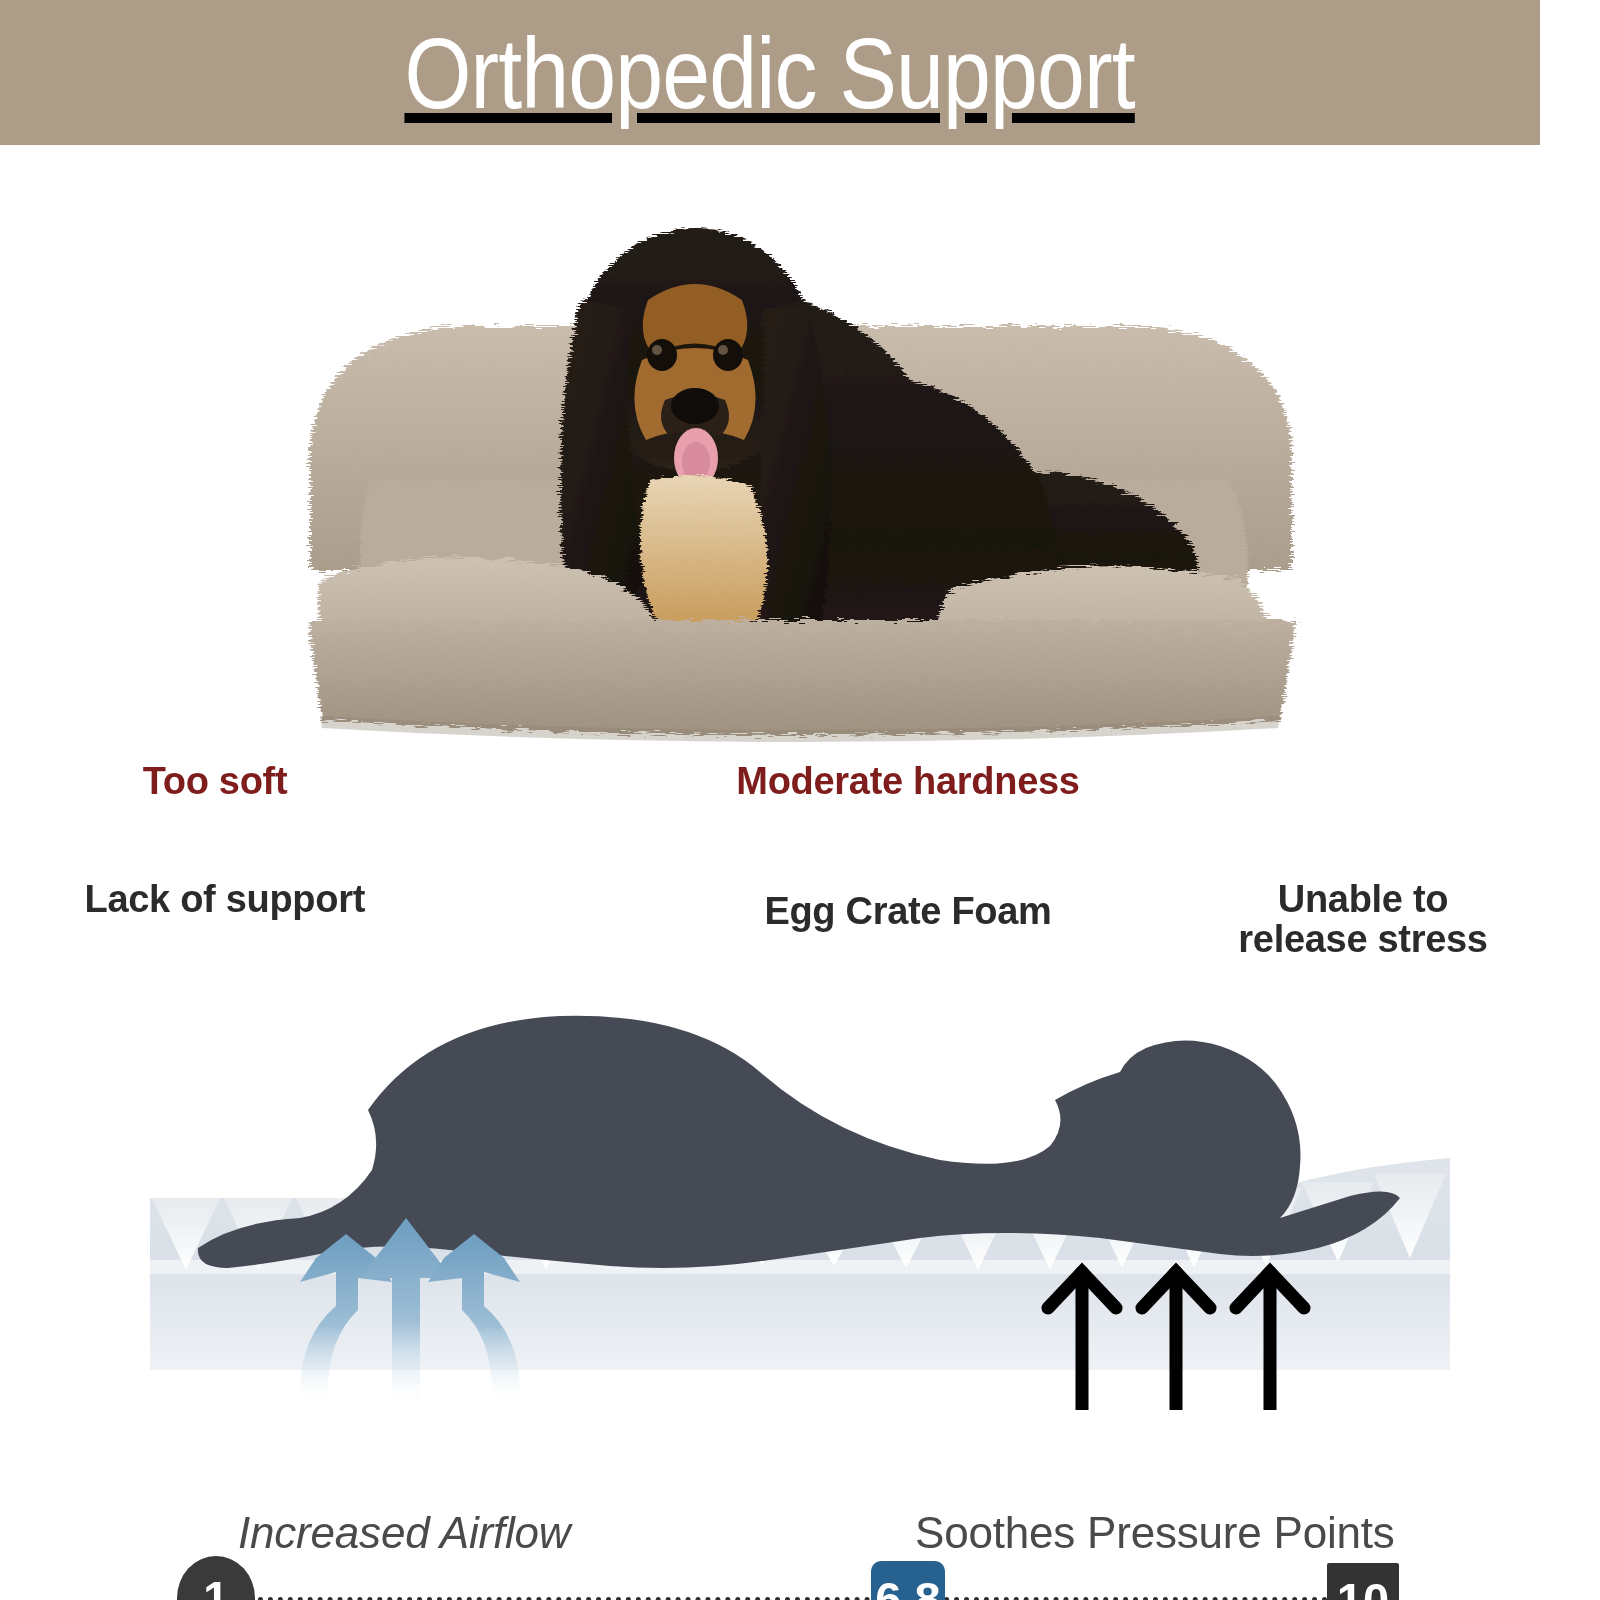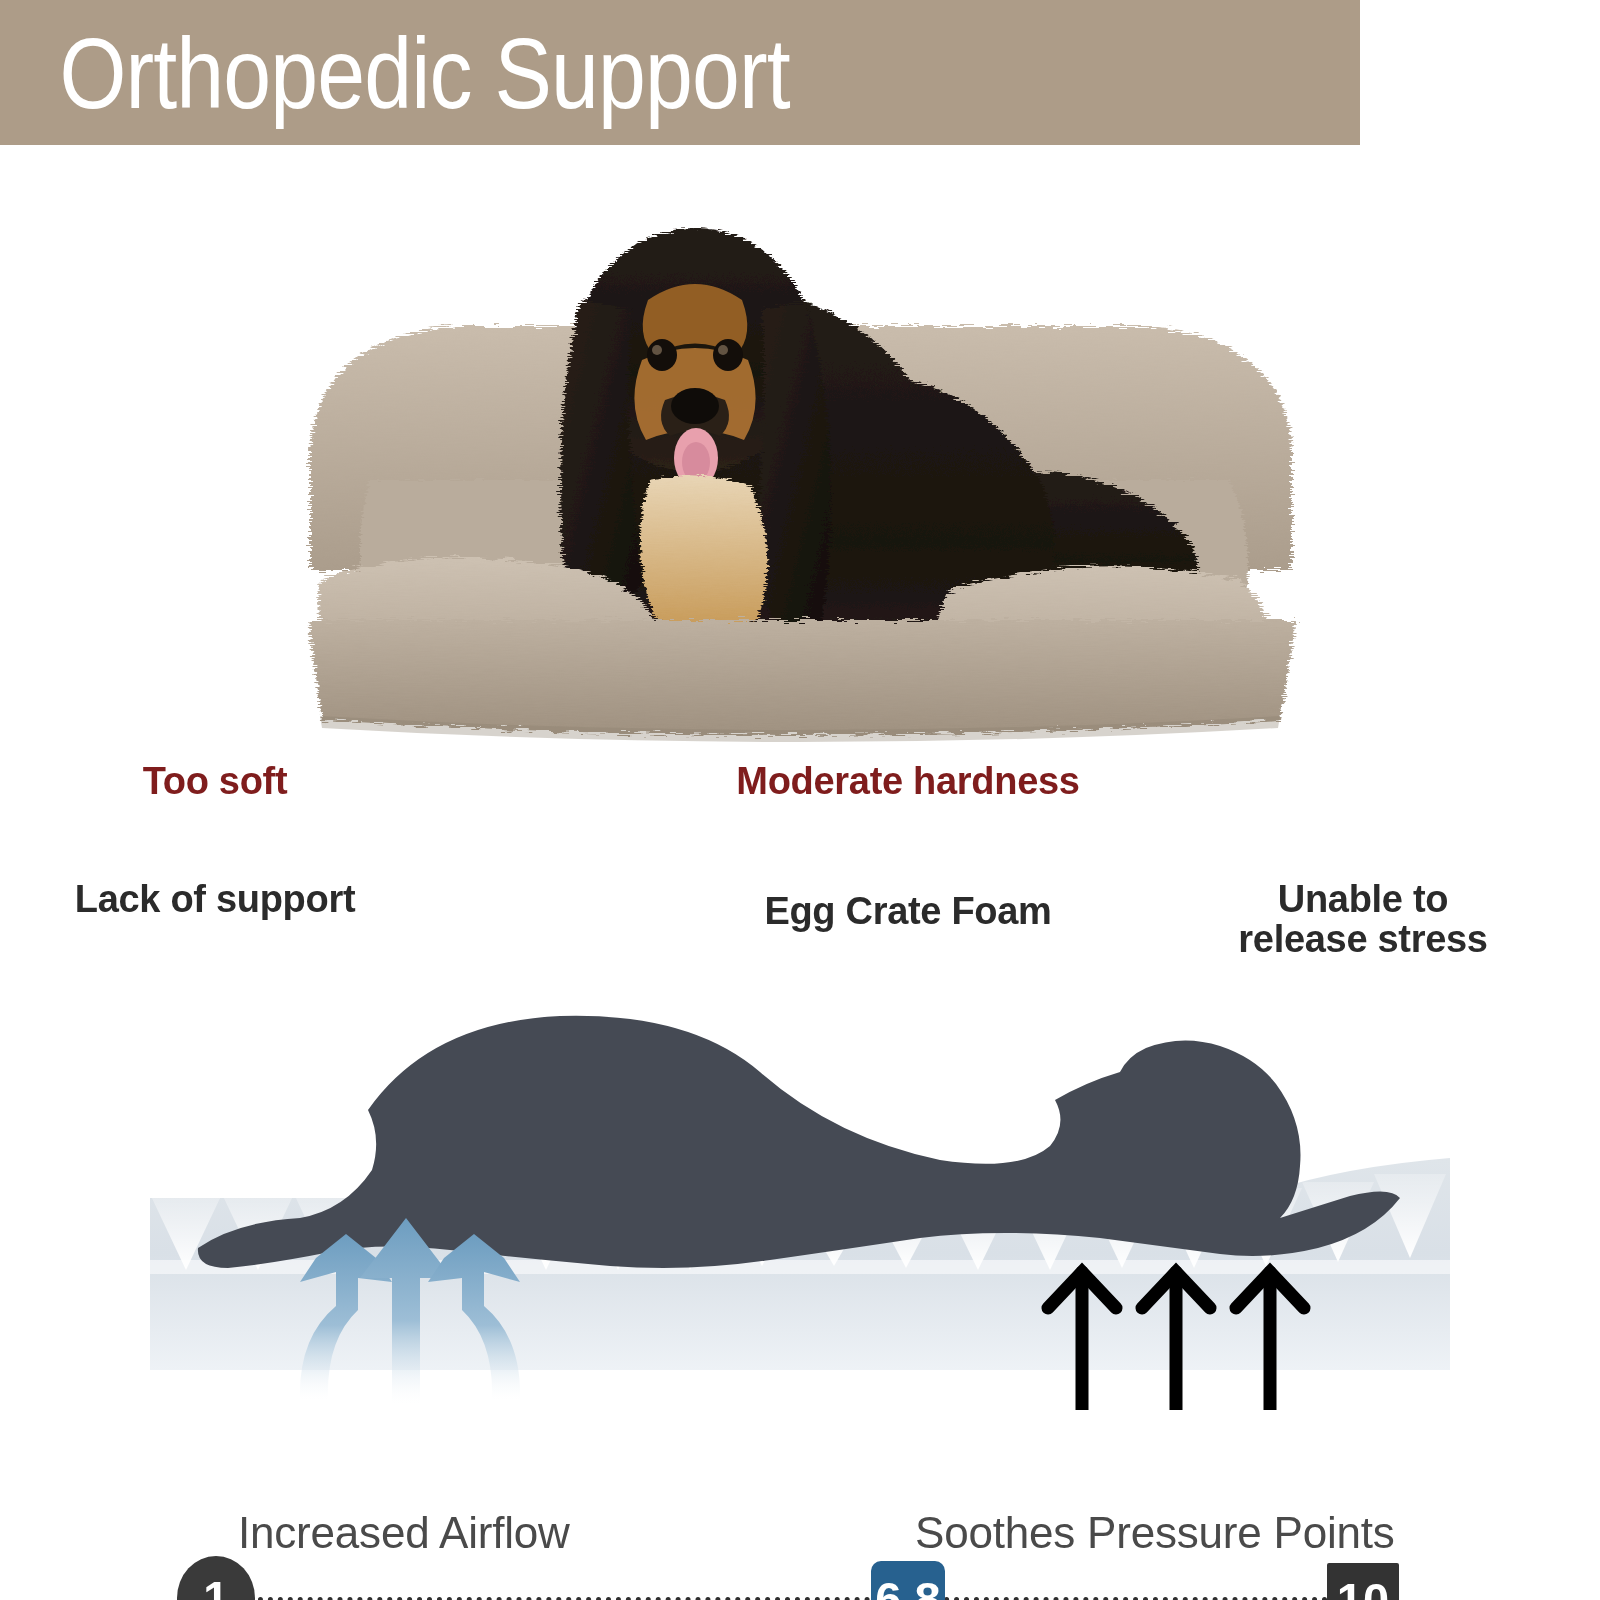--- a/index.html
+++ b/index.html
@@ -12,26 +12,27 @@
     height: 1600px;
     position: relative;
     overflow: hidden;
     font-family: "Liberation Sans", sans-serif;
   }
 
   
   .header-band {
     position: absolute;
     left: 0; top: 0;
-    width: 1360px;
+    width: 1540px;
     height: 145px;
     background: #ad9c88;
     display: flex;
     align-items: center;
-    justify-content: flex-start;
+    justify-content: center;
+    text-decoration: underline;
   }
   .header-title {
     color: #ffffff;
     font-family: "Liberation Sans Narrow", "Liberation Sans", sans-serif;
     font-size: 100px;
     line-height: 1;
     font-weight: 400;
     letter-spacing: -1px;
     transform: scaleX(0.86);
     transform-origin: center;
@@ -122,21 +123,21 @@
 
   
   .caption {
     position: absolute;
     font-family: "Liberation Sans Narrow", "Liberation Sans", sans-serif;
     font-size: 44px;
     color: #4a4a4a;
     white-space: nowrap;
     letter-spacing: -0.2px;
   }
-  .caption-airflow { left: 238px; top: 1508px; }
+  .caption-airflow { left: 238px; top: 1508px; font-style: italic; }
   .caption-pressure { left: 915px; top: 1508px; }
 </style>
 </head>
 <body>
 
 <div class="header-band">
   <div class="header-title">Orthopedic Support</div>
 </div>
 
 <div class="hero">
@@ -230,21 +231,21 @@
   </svg>
 </div>
 
 <div class="scale">
   <div class="scale-line"></div>
 
   <div class="scale-col" style="left:65px; top:5px; width:300px;">
     <div class="scale-top-label">Too soft</div>
   </div>
   <div class="badge badge-circle">1</div>
-  <div class="scale-col" style="left:65px; top:125px; width:300px;">
+  <div class="scale-col" style="left:65px; top:125px; width:300px;text-align:right;">
     <div class="scale-bottom-label">Lack of support</div>
   </div>
 
   <div class="scale-col" style="left:658px; top:5px; width:500px;">
     <div class="scale-top-label">Moderate hardness</div>
   </div>
   <div class="badge badge-blue">6.8</div>
   <div class="scale-col" style="left:658px; top:137px; width:500px;">
     <div class="scale-bottom-label">Egg Crate Foam</div>
   </div>

